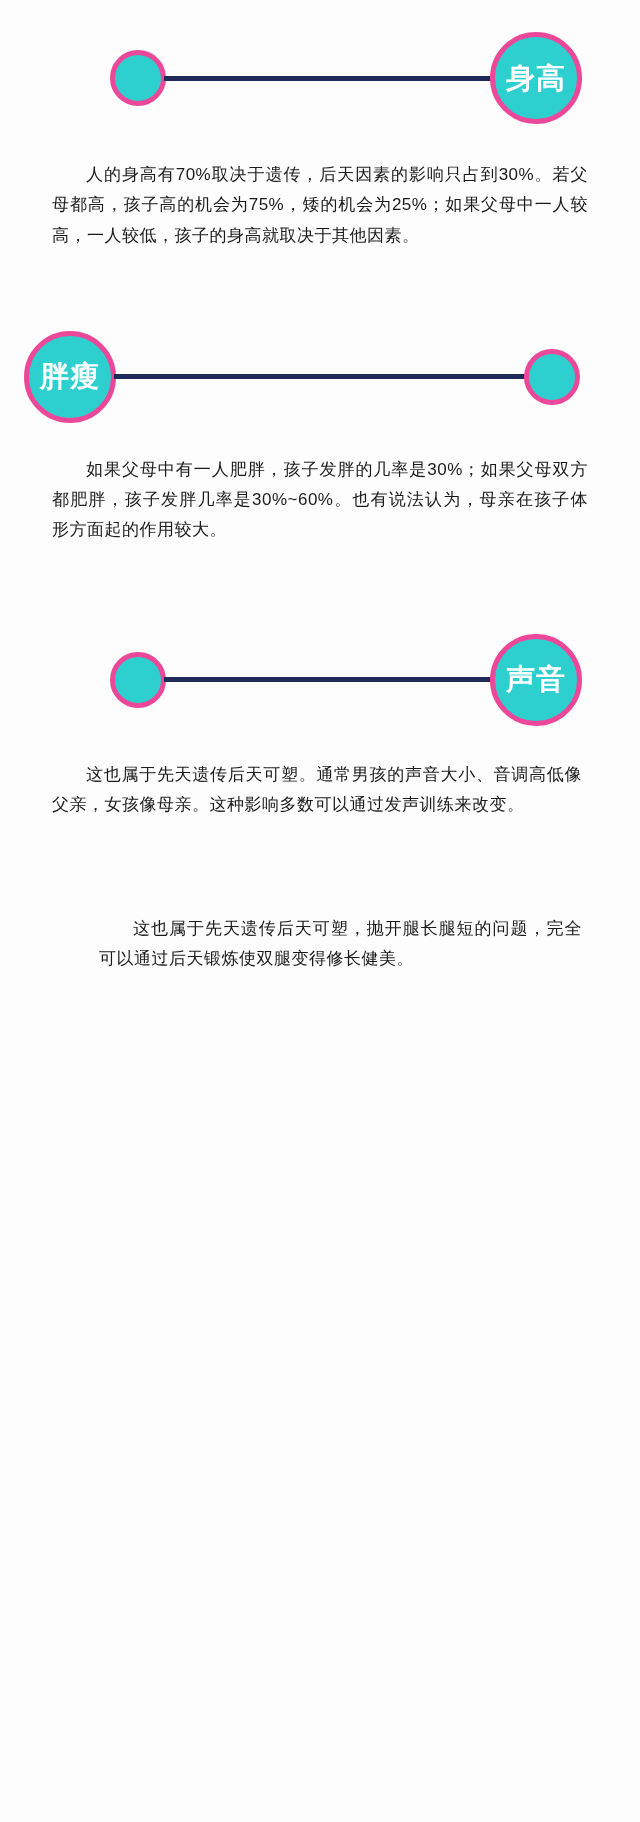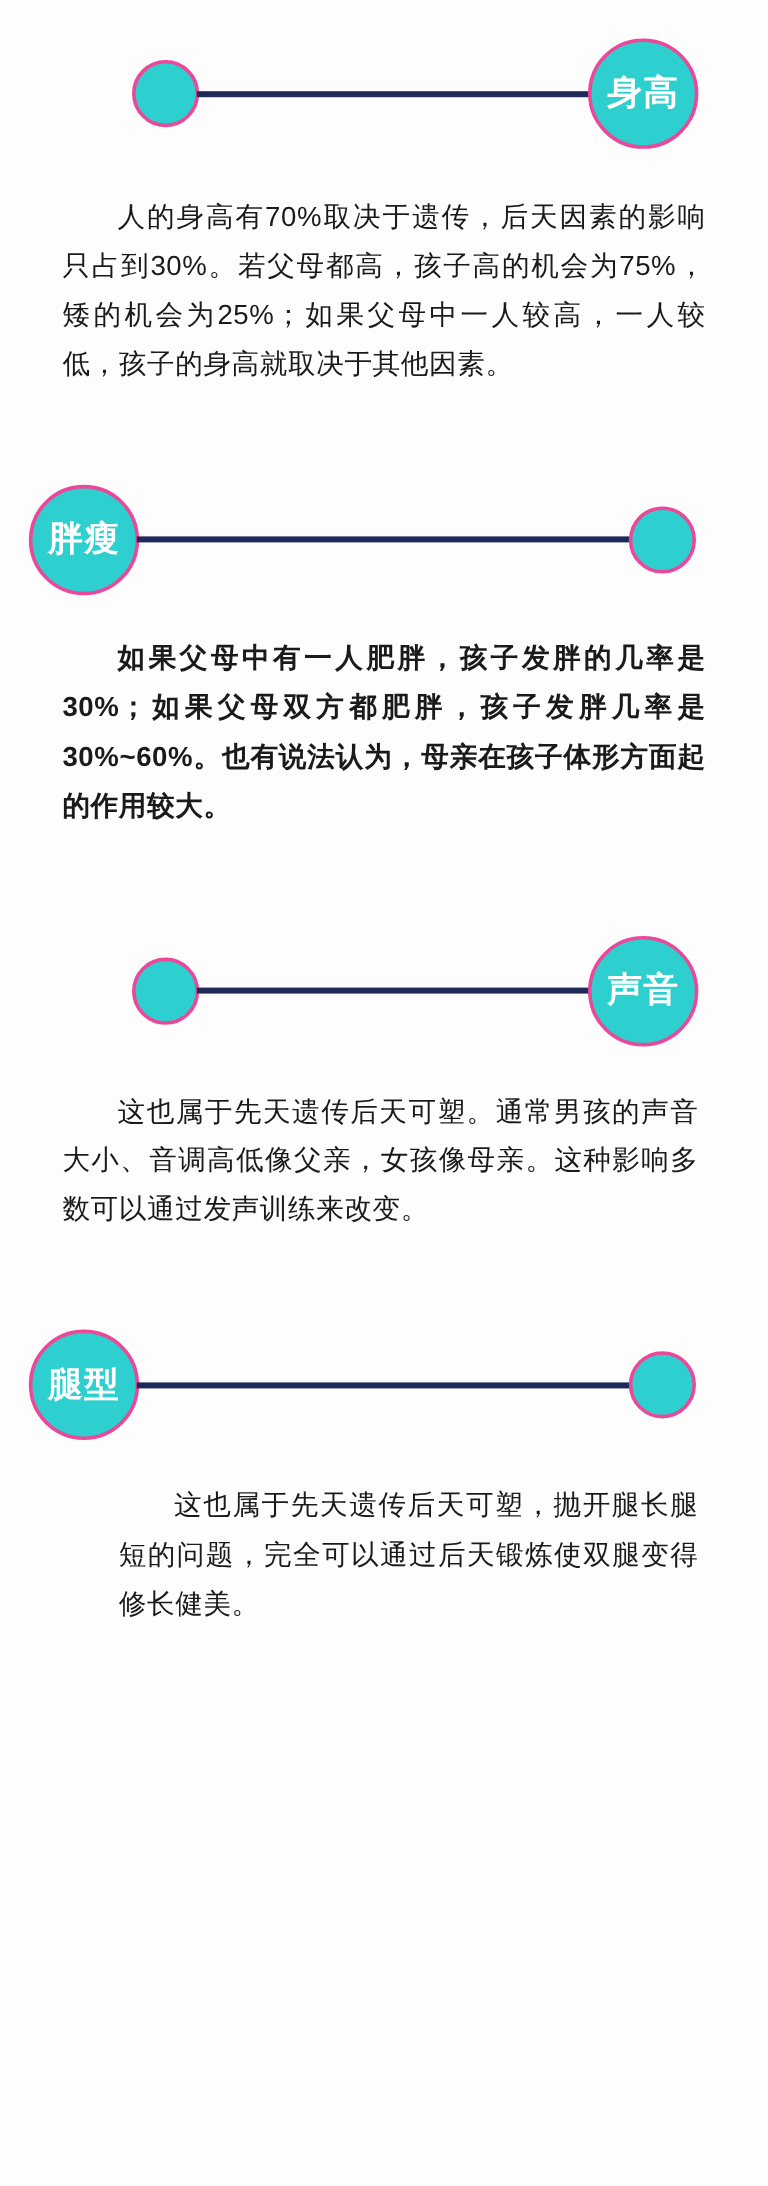--- a/index.html
+++ b/index.html
@@ -41,21 +41,21 @@
   .connector.left-label {
     padding-left: 24px;
     padding-right: 60px;
     text-align: right;
   }
 
   .bubble {
     box-sizing: border-box;
     border-radius: 50%;
     background: #2ecfcf;
-    border: 3px solid #ec4899;
+    border: 5px solid #ec4899;
     display: flex;
     align-items: center;
     justify-content: center;
     flex: 0 0 auto;
   }
   .bubble.big {
     width: 92px;
     height: 92px;
   }
   .bubble.small {
@@ -76,30 +76,30 @@
     background: #1f2a5a;
     margin: 0 -2px;
   }
 
   
   .body-text {
     padding: 0 52px 0 52px;
   }
   .body-text p {
     margin: 0 0 26px 0;
-    font-size: 23px;
+    font-size: 17px;
     line-height: 1.78;
     color: #1a1a1a;
     text-align: justify;
     text-indent: 2em;
     letter-spacing: 0.5px;
   }
 
   .sec-1 .body-text { padding-top: 26px; }
-  .sec-2 .body-text { padding-top: 22px; font-weight: bold; }
+  .sec-2 .body-text { padding-top: 22px; }
   .sec-3 .body-text { padding-top: 24px; }
   .sec-4 .body-text { padding-top: 24px; margin-left: 47px; }
 
   .sec-1 { padding-top: 22px; }
   .sec-2 { padding-top: 34px; }
   .sec-3 { padding-top: 42px; }
   .sec-4 { padding-top: 34px; }
 
   .sec-3 .body-text p,
   .sec-4 .body-text p {
@@ -144,25 +144,18 @@
       <span class="bubble big">
         <span class="btext">声音</span>
       </span>
     </div>
     <div class="body-text">
       <p>这也属于先天遗传后天可塑。通常男孩的声音大小、音调高低像父亲，女孩像母亲。这种影响多数可以通过发声训练来改变。</p>
     </div>
   </div>
 
   <div class="section sec-4">
-    <div class="connector left-label">
-      <span class="bubble big">
-        <span class="btext">腿型</span>
-      </span>
-      <span class="line"></span>
-      <span class="bubble small"></span>
-    </div>
     <div class="body-text">
       <p>这也属于先天遗传后天可塑，抛开腿长腿短的问题，完全可以通过后天锻炼使双腿变得修长健美。</p>
     </div>
   </div>
 
 </div>
 
 </body></html>

